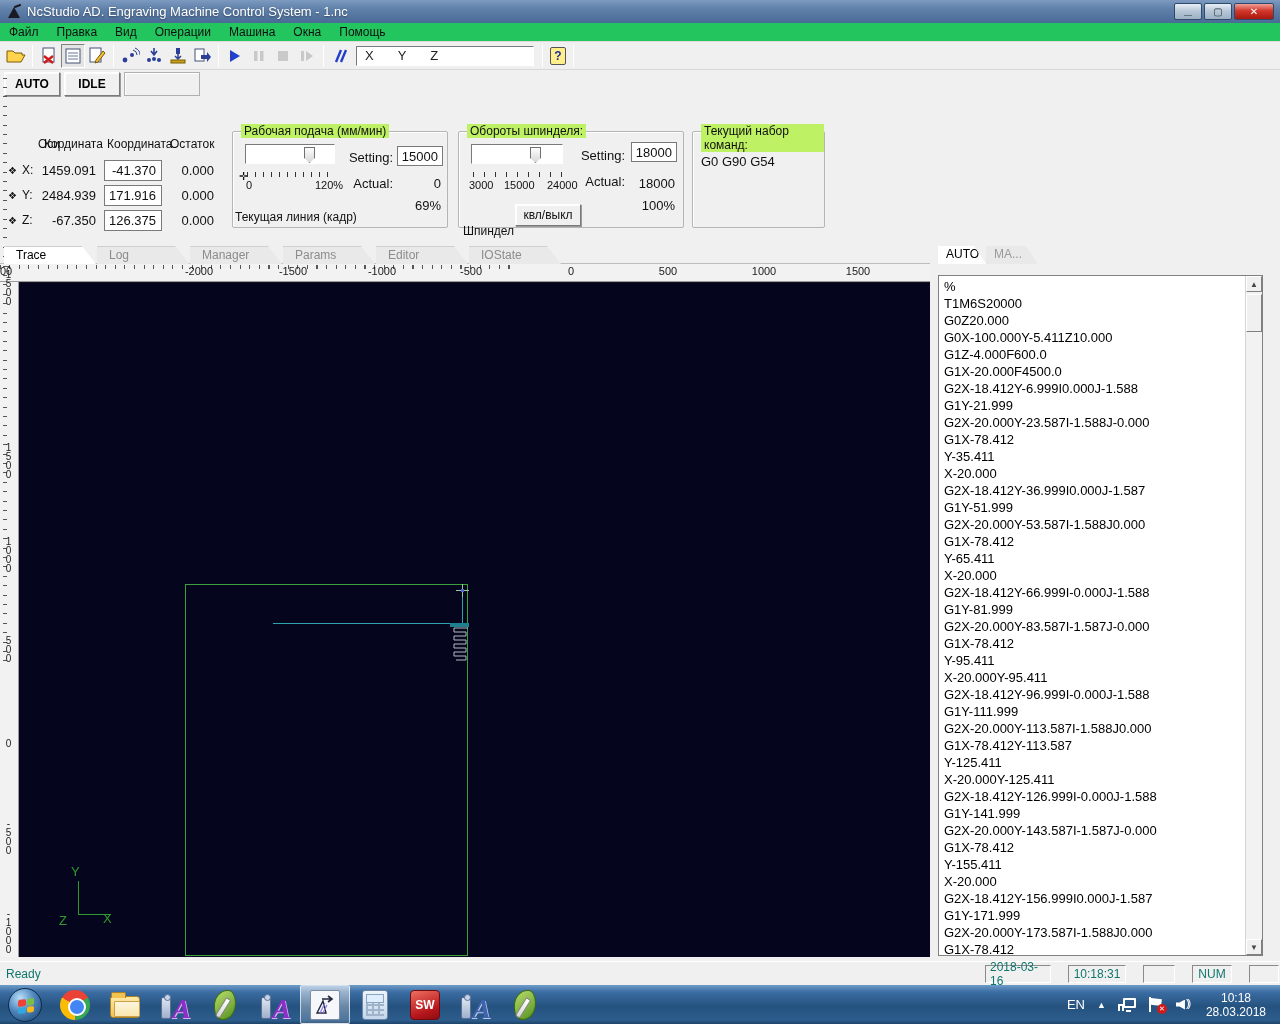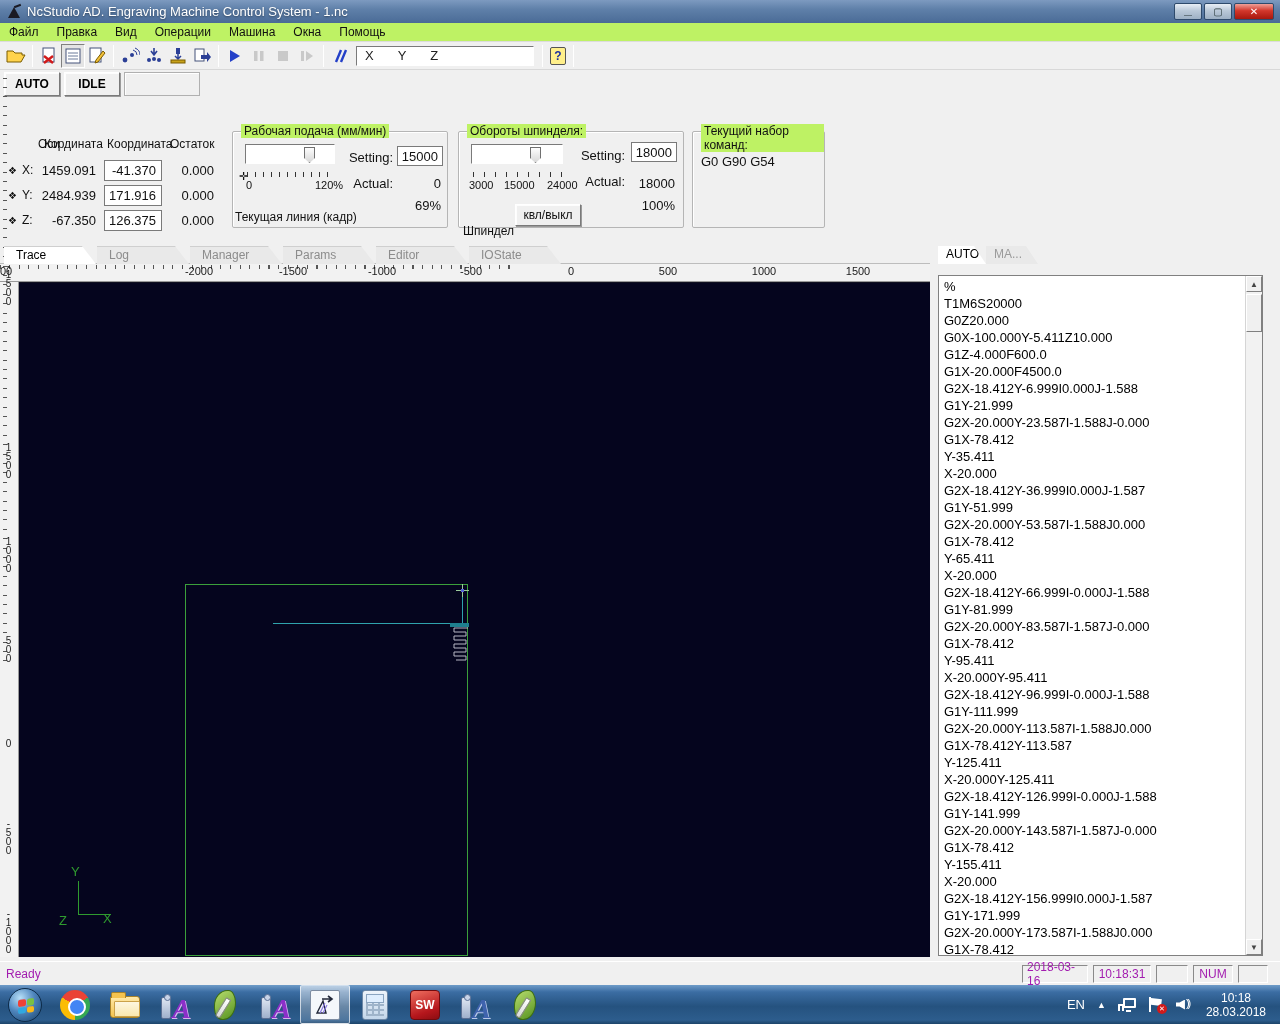--- a/index.html
+++ b/index.html
@@ -19,21 +19,21 @@
   #winbtns{margin-left:auto;display:flex;gap:2px;padding-right:2px}
   .wbtn{width:28px;height:17px;border:1px solid #2e4a6b;border-radius:2px;
     background:linear-gradient(#e8eef5,#b9c8d8 45%,#9db0c4);display:flex;align-items:center;justify-content:center;
     font-size:10px;color:#233;line-height:1}
   .wbtn.min:before{content:"—";font-size:8px;margin-top:6px}
   .wbtn.max:before{content:"▢";font-size:10px}
   .wbtn.close{background:linear-gradient(#f0a098,#d2372b 45%,#a8170e);color:#fff;width:40px}
   .wbtn.close:before{content:"✕";color:#fff}
 
   
-  #menubar{position:absolute;left:0;top:23px;width:1280px;height:19px;background:#bef264;
+  #menubar{position:absolute;left:0;top:23px;width:1280px;height:19px;background:#22c55e;
     border-bottom:1px solid #dcdcdc;display:flex;align-items:center;font-size:12px;color:#111}
   #menubar .mitem{padding:2px 9px;cursor:default}
 
   
   #toolbar{position:absolute;left:0;top:42px;width:1280px;height:28px;background:#f0f0f0;
     border-bottom:1px solid #d8d8d8;display:flex;align-items:center;padding-left:4px}
   .tsep{width:1px;height:22px;background:#b5b5b5;border-right:1px solid #fff;margin:0 4px}
   .tbtn{width:24px;height:24px;display:flex;align-items:center;justify-content:center;position:relative}
   .tbtn.pressed{border:1px solid;border-color:#808080 #fff #fff #808080;background:#e4e4e4}
   .tbtn svg{display:block}
@@ -139,23 +139,23 @@
   .gline{height:17px;line-height:17px;font-size:13px;padding-left:5px;white-space:nowrap;color:#000}
   #gscroll{position:absolute;right:0;top:0;bottom:0;width:17px;background:#f2f2f2;border-left:1px solid #d5d5d5}
   .sbtn{position:absolute;left:0;width:16px;height:16px;background:#f0f0f0;border:1px solid;
     border-color:#fff #808080 #808080 #fff;color:#444;font-size:8px;display:flex;align-items:center;justify-content:center}
   .sbtn.up{top:0}.sbtn.up:before{content:"▲"}
   .sbtn.down{bottom:0}.sbtn.down:before{content:"▼"}
   #sthumb{position:absolute;left:0;top:18px;width:16px;height:38px;background:#f0f0f0;border:1px solid;border-color:#fff #808080 #808080 #fff}
 
   
   #statusbar{position:absolute;left:0;top:961px;width:1280px;height:24px;background:#f0f0f0;
-    border-top:1px solid #fff;display:flex;align-items:center;font-size:12px;color:#a21caf}
+    border-top:1px solid #fff;display:flex;align-items:center;font-size:12px;color:#0f766e}
   #statusbar .ready{margin-left:6px}
-  #sboxes{margin-left:auto;display:flex;gap:5px;margin-right:12px}
+  #sboxes{margin-left:auto;display:flex;gap:17px;margin-right:1px}
   .sbox{height:18px;border:1px solid;border-color:#8a8a8a #fff #fff #8a8a8a;
     display:flex;align-items:center;justify-content:center;font-size:12px;padding:0 4px}
 
   
   #taskbar{position:absolute;left:0;top:985px;width:1280px;height:39px;
     background:linear-gradient(180deg,#6f9cc9 0%,#3b6da3 18%,#25527f 55%,#2d5d8d 90%,#1d4469 100%);
     display:flex;align-items:center}
   .tb-slot{width:50px;height:39px;display:flex;align-items:center;justify-content:center;position:relative}
   .tb-slot.active{background:linear-gradient(rgba(255,255,255,.55),rgba(255,255,255,.12));
     border:1px solid rgba(255,255,255,.65);border-radius:2px}

